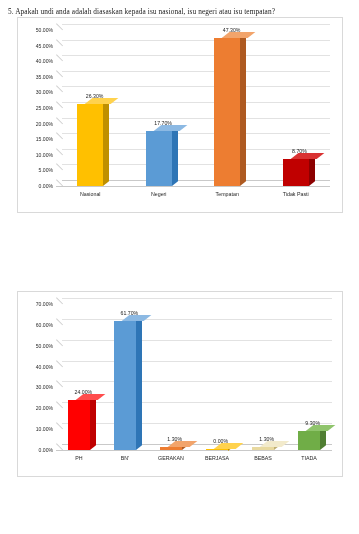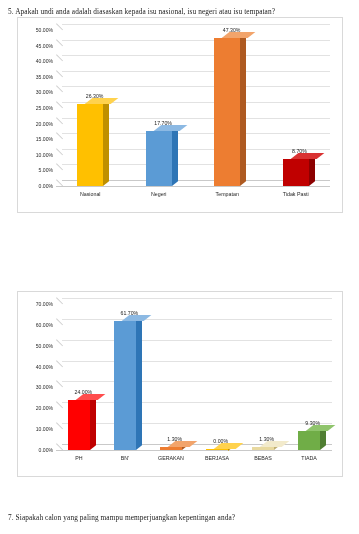--- a/index.html
+++ b/index.html
@@ -260,15 +260,14 @@
         <div class="bar3d" style="left: 280px; width: 22px; height: 19.3971px; bottom: 26px;">
           <div class="bar-face" style="background: rgb(112, 173, 71);"></div>
           <div class="bar-side" style="background: rgb(80, 126, 50);"></div>
           <div class="bar-top" style="background: rgb(143, 196, 108);"></div>
           <div class="bar-label">9.30%</div>
         </div>
         <div class="xtick" style="left: 268px; width: 46px; top: 163px;">TIADA</div>
       </div>
   </div>
 
-  <div class="question" id="q7">7. Siapakah calon yang paling mampu memperjuangkan kepentingan anda?</div>
 
 </div>
 
 </body></html>

